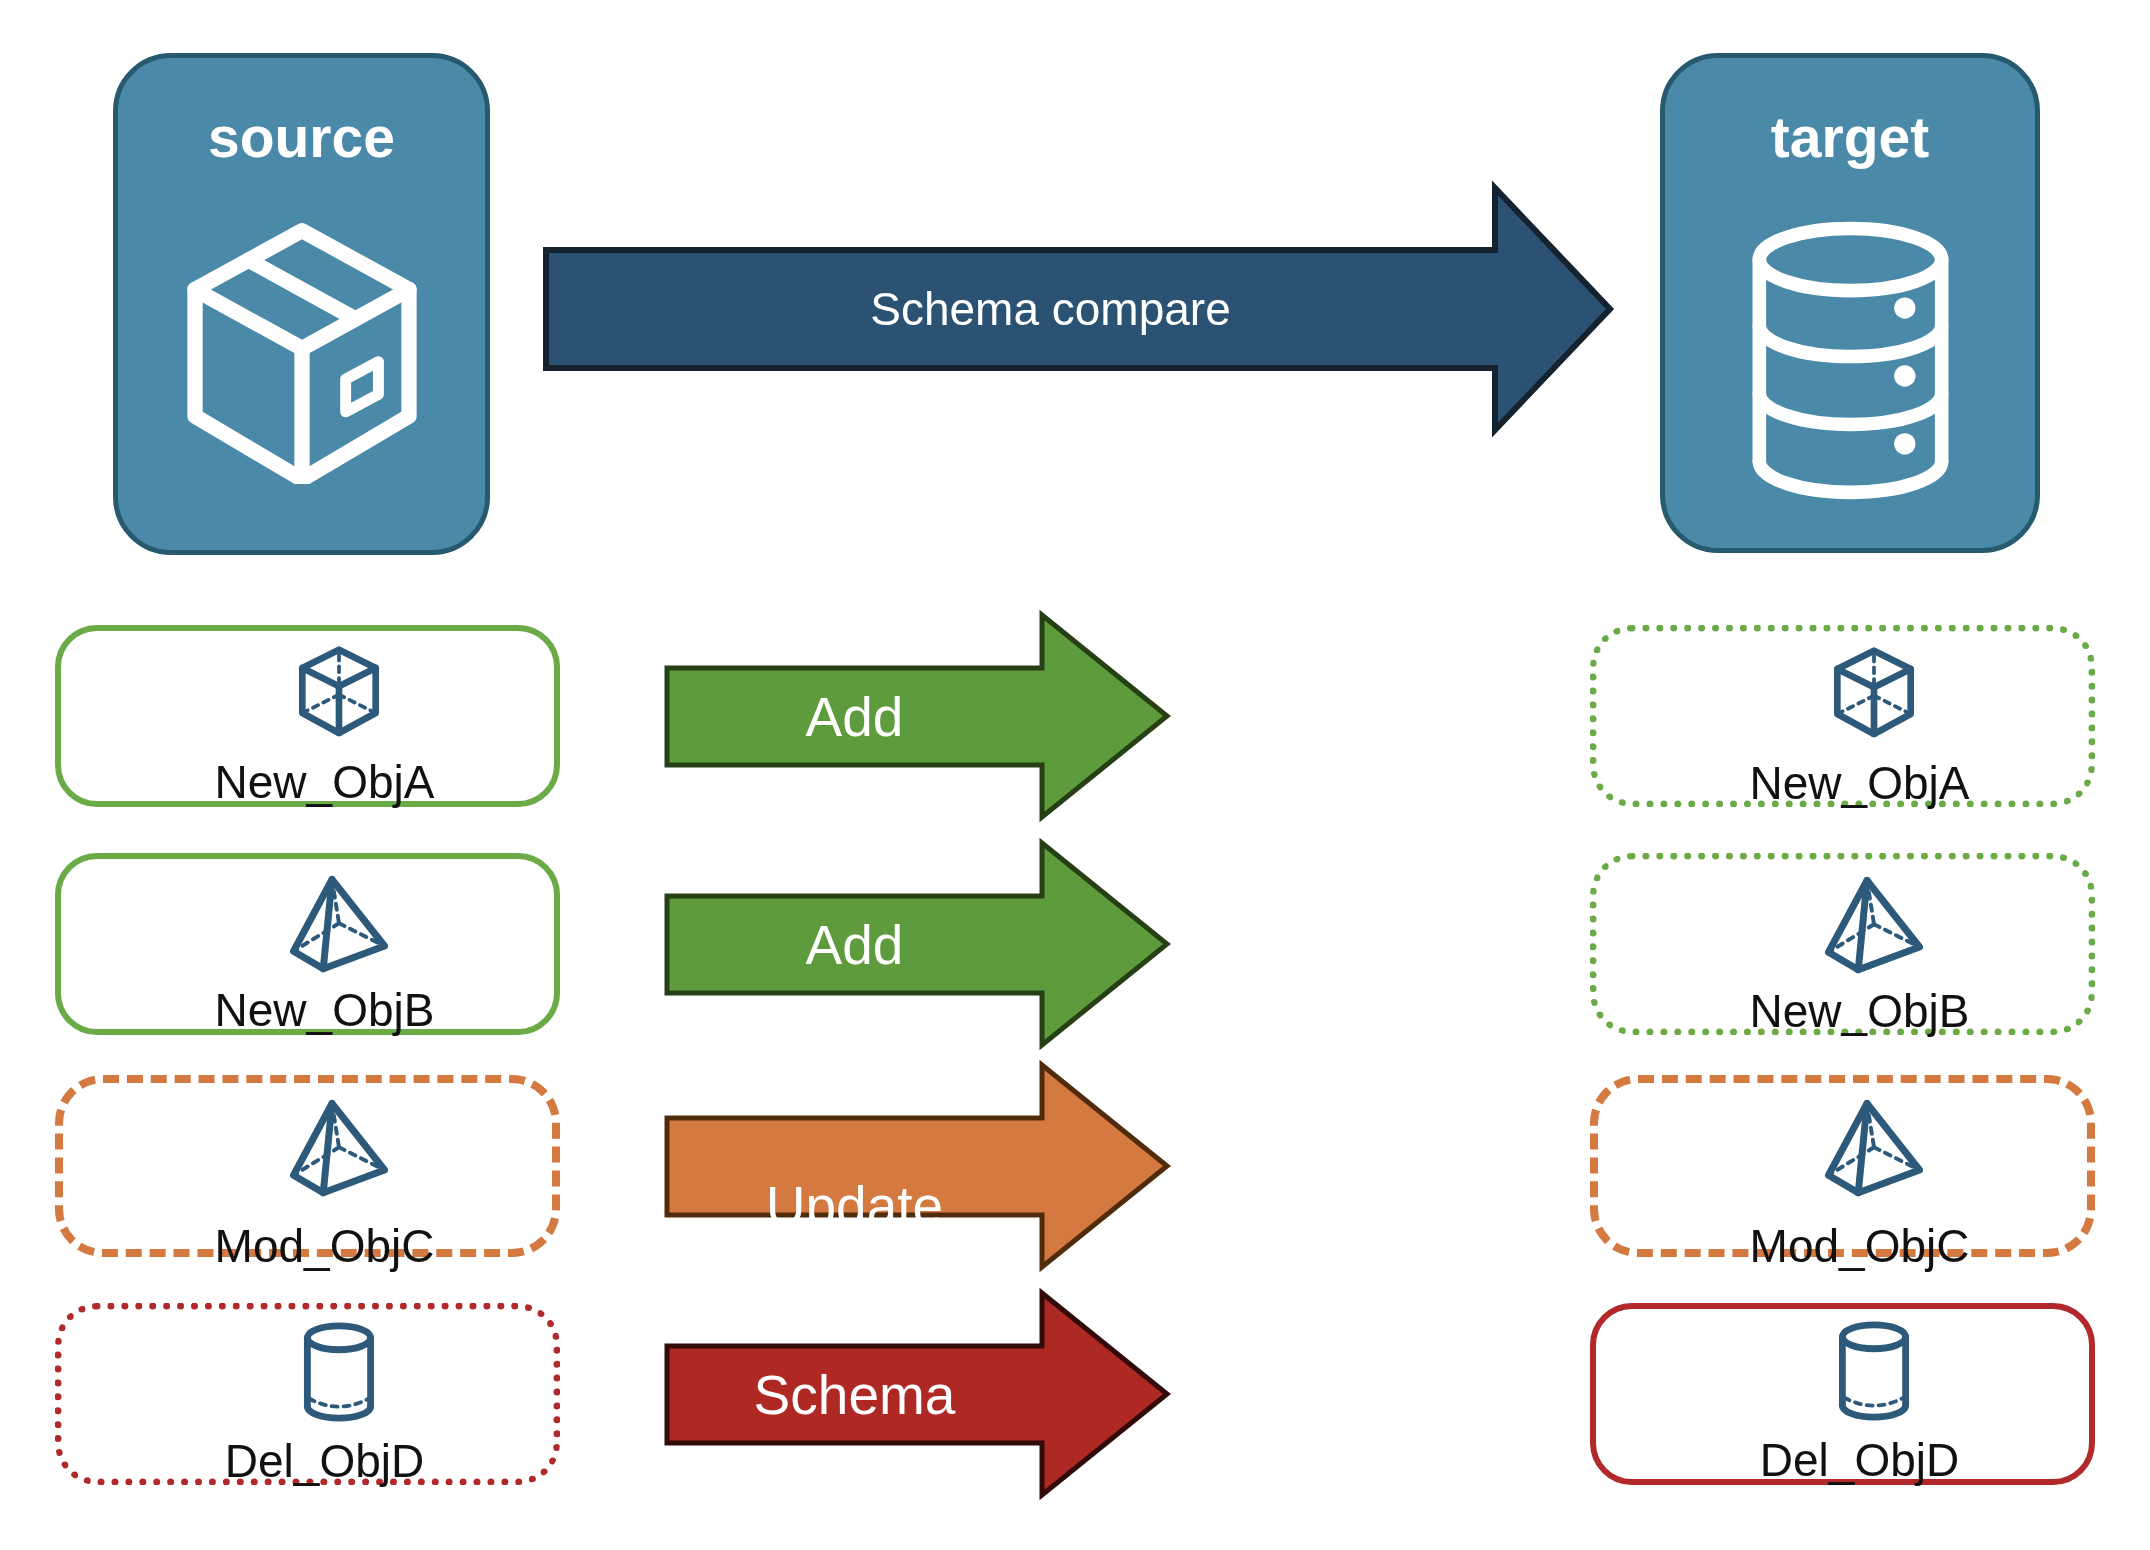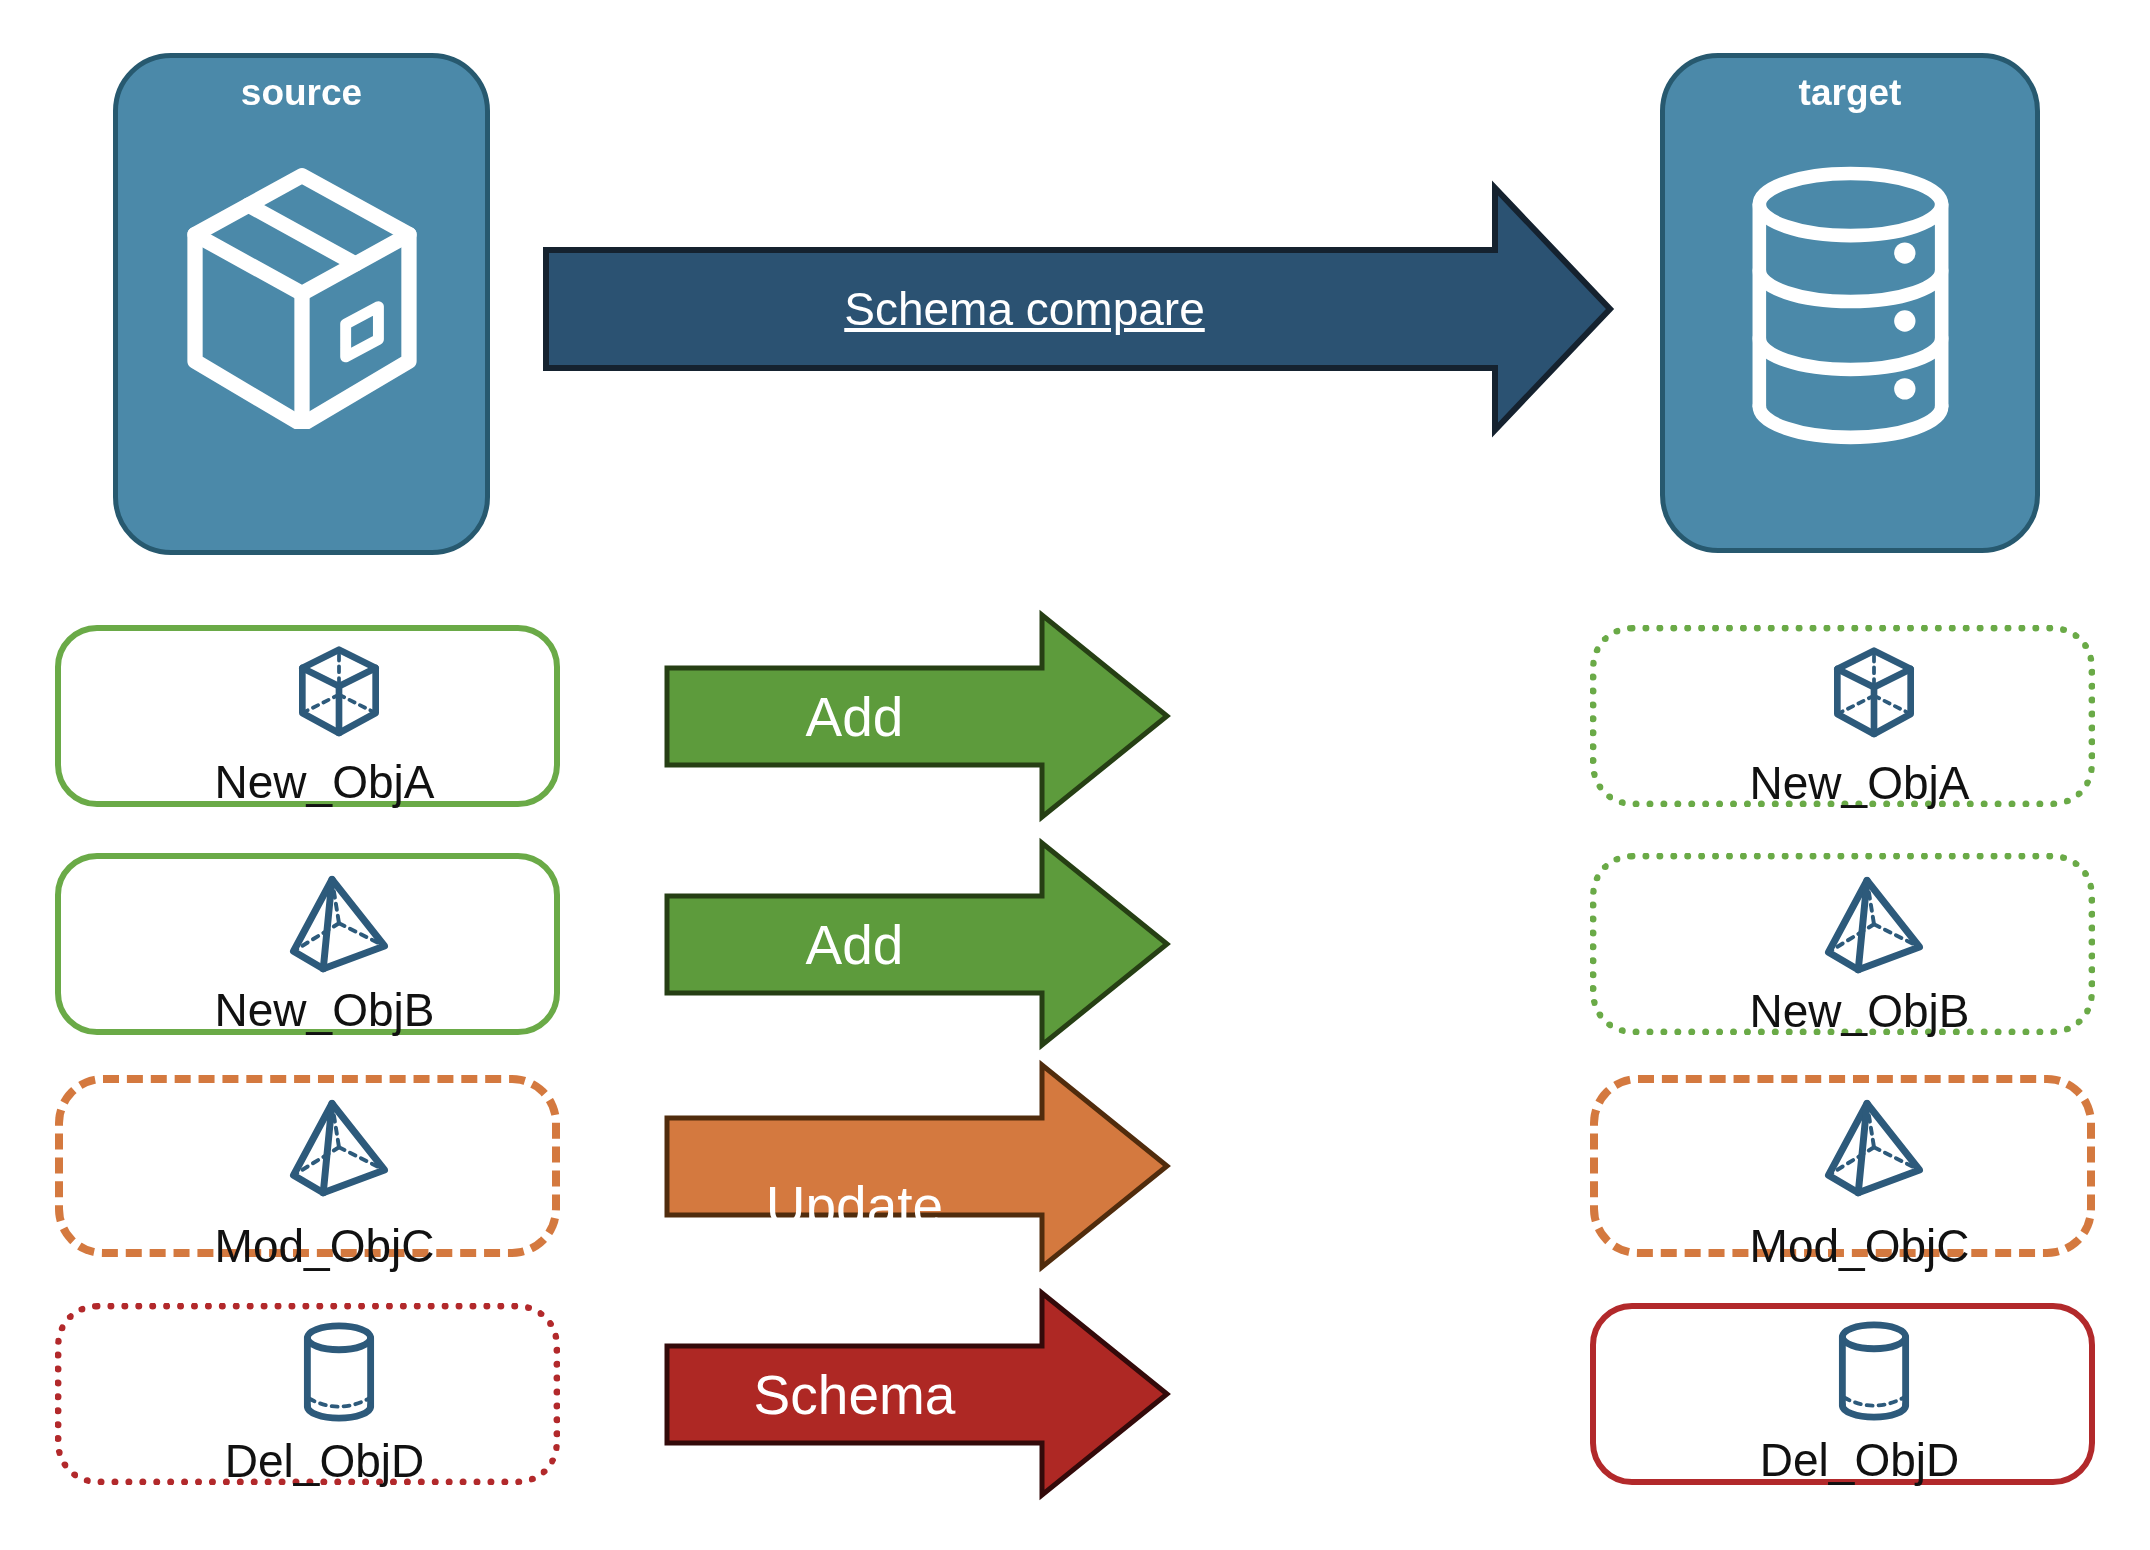--- a/index.html
+++ b/index.html
@@ -15,41 +15,41 @@
     position:absolute;
     box-sizing:border-box;
     background:var(--node_fill);
     border:5px solid var(--node_border);
     border-radius:58px;
     display:flex;flex-direction:column;align-items:center;
   }
   #source-node{left:113px;top:53px;width:377px;height:502px;}
   #target-node{left:1660px;top:53px;width:380px;height:500px;}
   .node-label{
-    margin-top:15px;
-    font-size:37px;font-weight:bold;line-height:1.1;
+    margin-top:48px;
+    font-size:57px;font-weight:bold;line-height:1.1;
     color:var(--node_text);
   }
   .node-icon{margin-top:44px;line-height:0;}
   .white-icon path,.white-icon ellipse,.white-icon line{
     fill:none;stroke:#ffffff;stroke-width:7;stroke-linejoin:round;stroke-linecap:round;
   }
   .white-icon .dot{fill:#ffffff;stroke:none;}
   
   .arrow-svg{position:absolute;overflow:visible;}
   .arrow-svg polygon{stroke-linejoin:miter;}
   .arrow-compare polygon{fill:var(--compare_fill);stroke:var(--compare_border);stroke-width:6;}
   .arrow-add polygon{fill:var(--add_fill);stroke:var(--add_border);stroke-width:5;}
   .arrow-update polygon{fill:var(--update_fill);stroke:var(--update_border);stroke-width:5;}
   .arrow-delete polygon{fill:var(--delete_fill);stroke:var(--delete_border);stroke-width:5;}
   .arrow-label{
     position:absolute;display:flex;align-items:center;justify-content:center;
     color:var(--arrow_text);
   }
-  #compare-label{left:550px;top:250px;width:949px;height:117px;font-size:46px;text-decoration:underline;}
+  #compare-label{left:576px;top:250px;width:949px;height:117px;font-size:46px;}
   .row-arrow-label{left:667px;width:375px;height:97px;font-size:55px;}
   
   .obj-box{
     position:absolute;
     box-sizing:border-box;
     width:505px;height:182px;
     background:#ffffff;
     display:flex;align-items:center;
     padding-left:62px;
     border-radius:42px;

